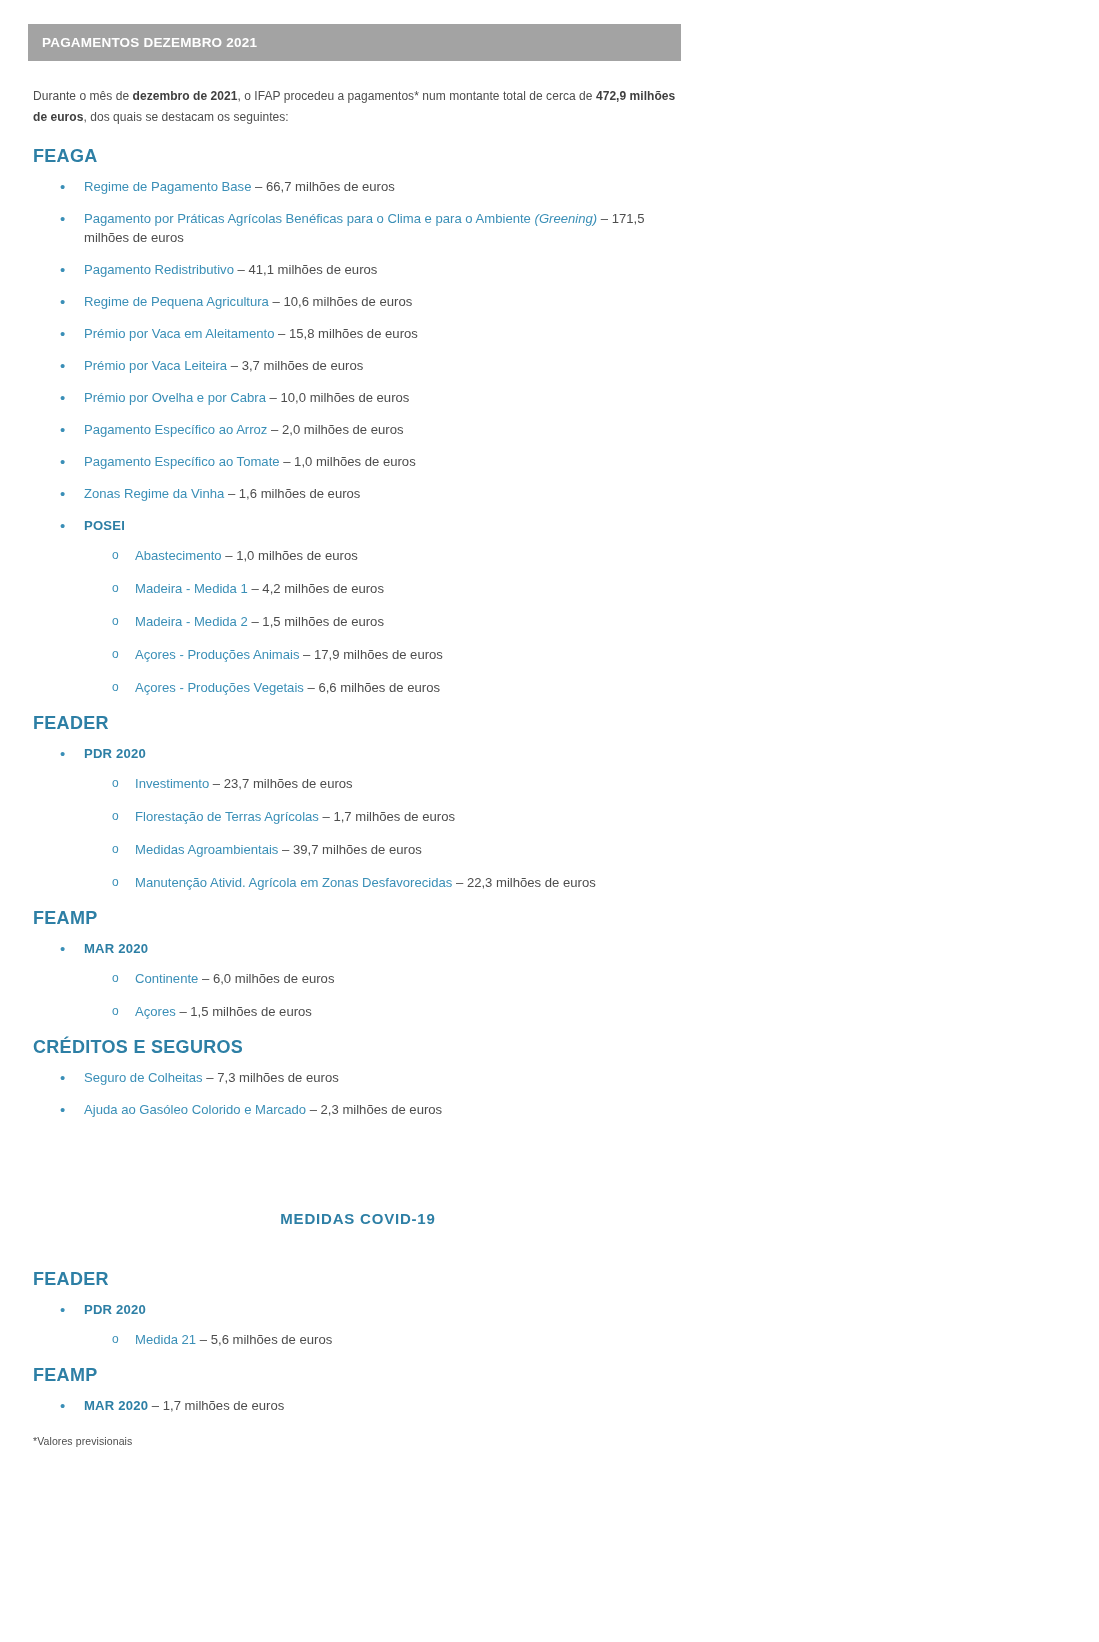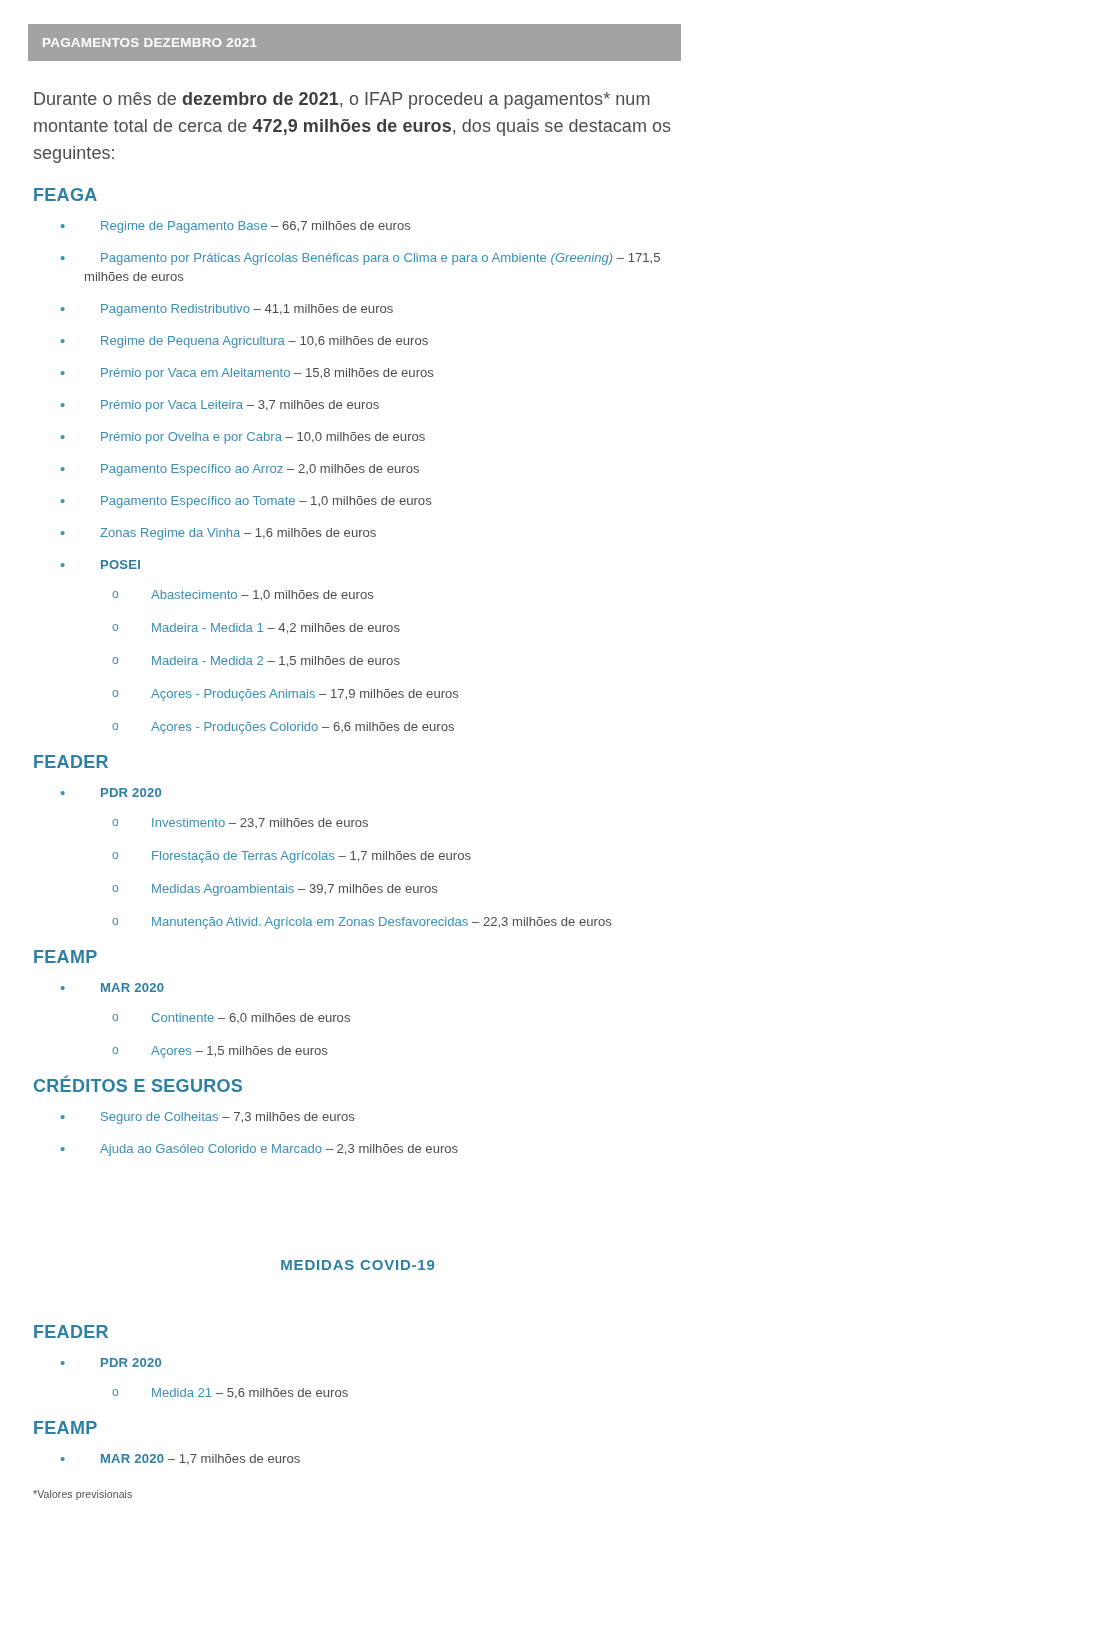--- a/index.html
+++ b/index.html
@@ -46,22 +46,22 @@
 
   
   .content {
     position: absolute;
     left: 33px;
     top: 86px;
     width: 660px;
   }
 
   .intro {
-    font-size: 18px;
-    line-height: 27px;
+    font-size: 12px;
+    line-height: 21px;
     color: #4d4d4d;
     margin: 0 12px 18px 0;
     letter-spacing: 0.05px;
   }
   .intro b { font-weight: bold; color: #3f3f3f; }
 
   
   .section-head {
     font-size: 18px;
     font-weight: bold;
@@ -69,21 +69,21 @@
     letter-spacing: 0.3px;
     margin: 16px 0 10px 0;
   }
 
   .covid-head {
     text-align: center;
     font-size: 15px;
     font-weight: bold;
     color: #2d7fa5;
     letter-spacing: 0.8px;
-    margin: 7px;
+    margin: 0;
     padding-right: 10px;
   }
 
   
   ul.lvl1 {
     list-style: none;
     margin: 0;
     padding: 0;
   }
   ul.lvl1 > li {
@@ -120,21 +120,20 @@
     position: absolute;
     left: 28px;
     top: 0;
     color: #3a8fb7;
     font-size: 12px;
     line-height: 19px;
   }
 
   .lbl {
     color: #3a8fb7;
-    margin-left: 16px;
   }
   .lbl.bold {
     font-weight: bold;
     color: #2d7fa5;
     letter-spacing: 0.2px;
   }
   .ital {
     font-style: italic;
     color: #3a8fb7;
   }
@@ -178,21 +177,21 @@
           <li><span class="mk">•</span><span class="lbl">Prémio por Vaca Leiteira</span><span class="val"> – 3,7 milhões de euros</span></li>
           <li><span class="mk">•</span><span class="lbl">Prémio por Ovelha e por Cabra</span><span class="val"> – 10,0 milhões de euros</span></li>
           <li><span class="mk">•</span><span class="lbl">Pagamento Específico ao Arroz</span><span class="val"> – 2,0 milhões de euros</span></li>
           <li><span class="mk">•</span><span class="lbl">Pagamento Específico ao Tomate</span><span class="val"> – 1,0 milhões de euros</span></li>
           <li><span class="mk">•</span><span class="lbl">Zonas Regime da Vinha</span><span class="val"> – 1,6 milhões de euros</span></li>
           <li><span class="mk">•</span><span class="lbl bold">POSEI</span><ul class="lvl2">
               <li><span class="mk">o</span><span class="lbl">Abastecimento</span><span class="val"> – 1,0 milhões de euros</span></li>
               <li><span class="mk">o</span><span class="lbl">Madeira - Medida 1</span><span class="val"> – 4,2 milhões de euros</span></li>
               <li><span class="mk">o</span><span class="lbl">Madeira - Medida 2</span><span class="val"> – 1,5 milhões de euros</span></li>
               <li><span class="mk">o</span><span class="lbl">Açores - Produções Animais</span><span class="val"> – 17,9 milhões de euros</span></li>
-              <li><span class="mk">o</span><span class="lbl">Açores - Produções Colorido</span><span class="val"> – 6,6 milhões de euros</span></li>
+              <li><span class="mk">o</span><span class="lbl">Açores - Produções Vegetais</span><span class="val"> – 6,6 milhões de euros</span></li>
             </ul></li>
         </ul>
         <div class="section-head">FEADER</div>
         <ul class="lvl1">
           <li><span class="mk">•</span><span class="lbl bold">PDR 2020</span><ul class="lvl2">
               <li><span class="mk">o</span><span class="lbl">Investimento</span><span class="val"> – 23,7 milhões de euros</span></li>
               <li><span class="mk">o</span><span class="lbl">Florestação de Terras Agrícolas</span><span class="val"> – 1,7 milhões de euros</span></li>
               <li><span class="mk">o</span><span class="lbl">Medidas Agroambientais</span><span class="val"> – 39,7 milhões de euros</span></li>
               <li><span class="mk">o</span><span class="lbl">Manutenção Ativid. Agrícola em Zonas Desfavorecidas</span><span class="val"> – 22,3 milhões de euros</span></li>
             </ul></li>

